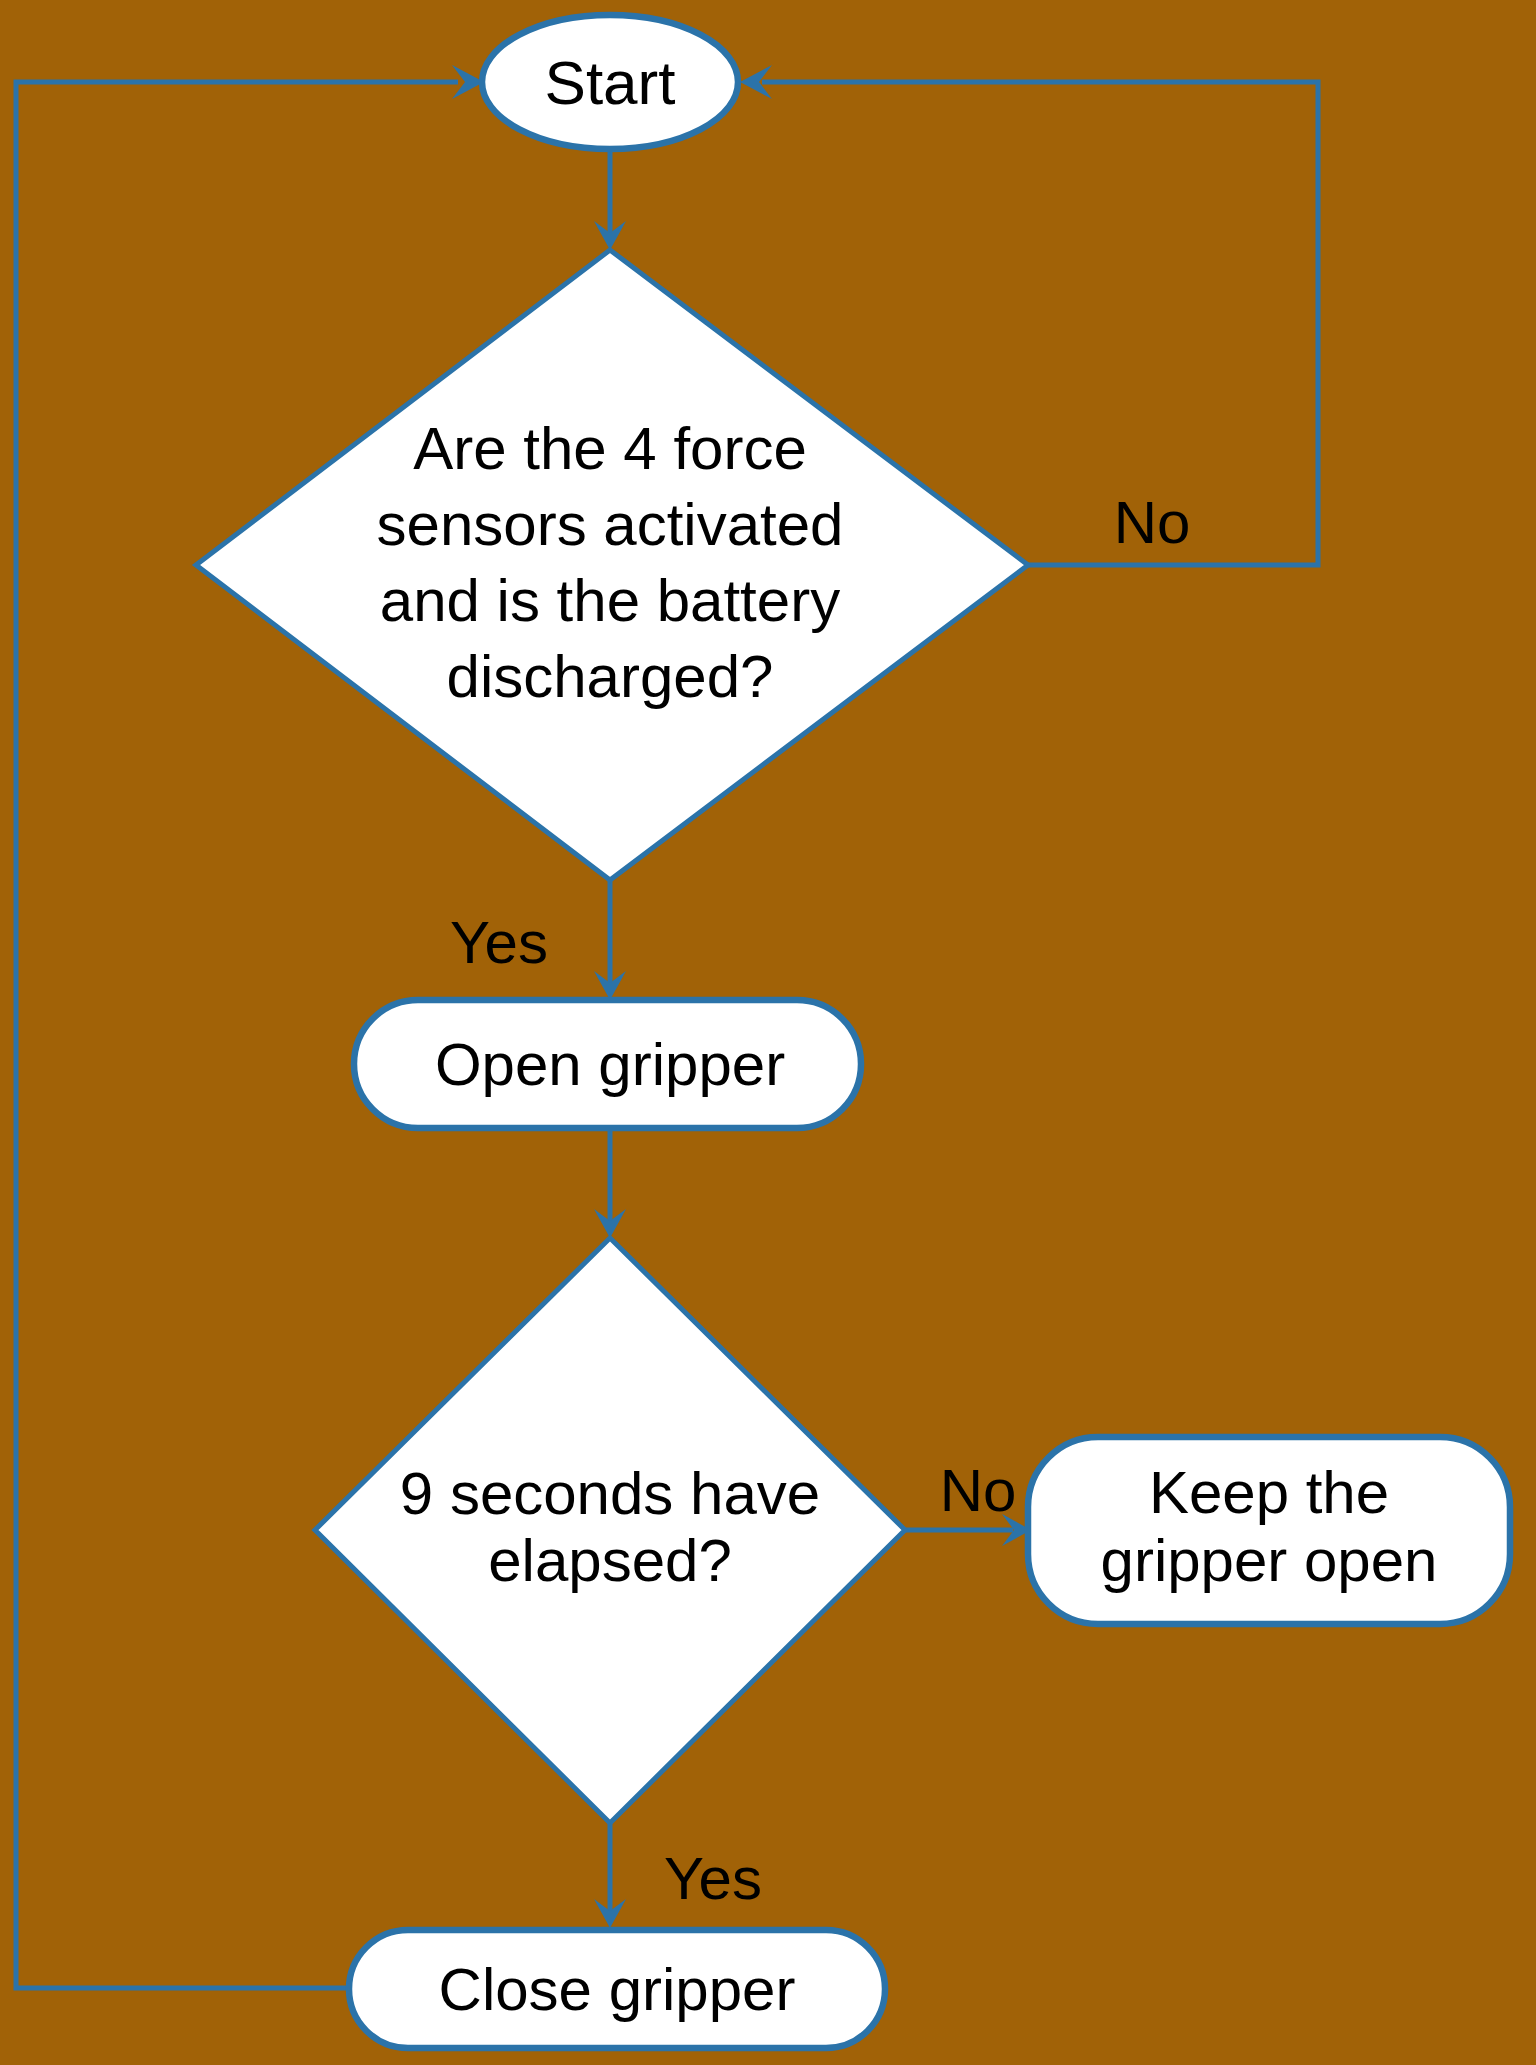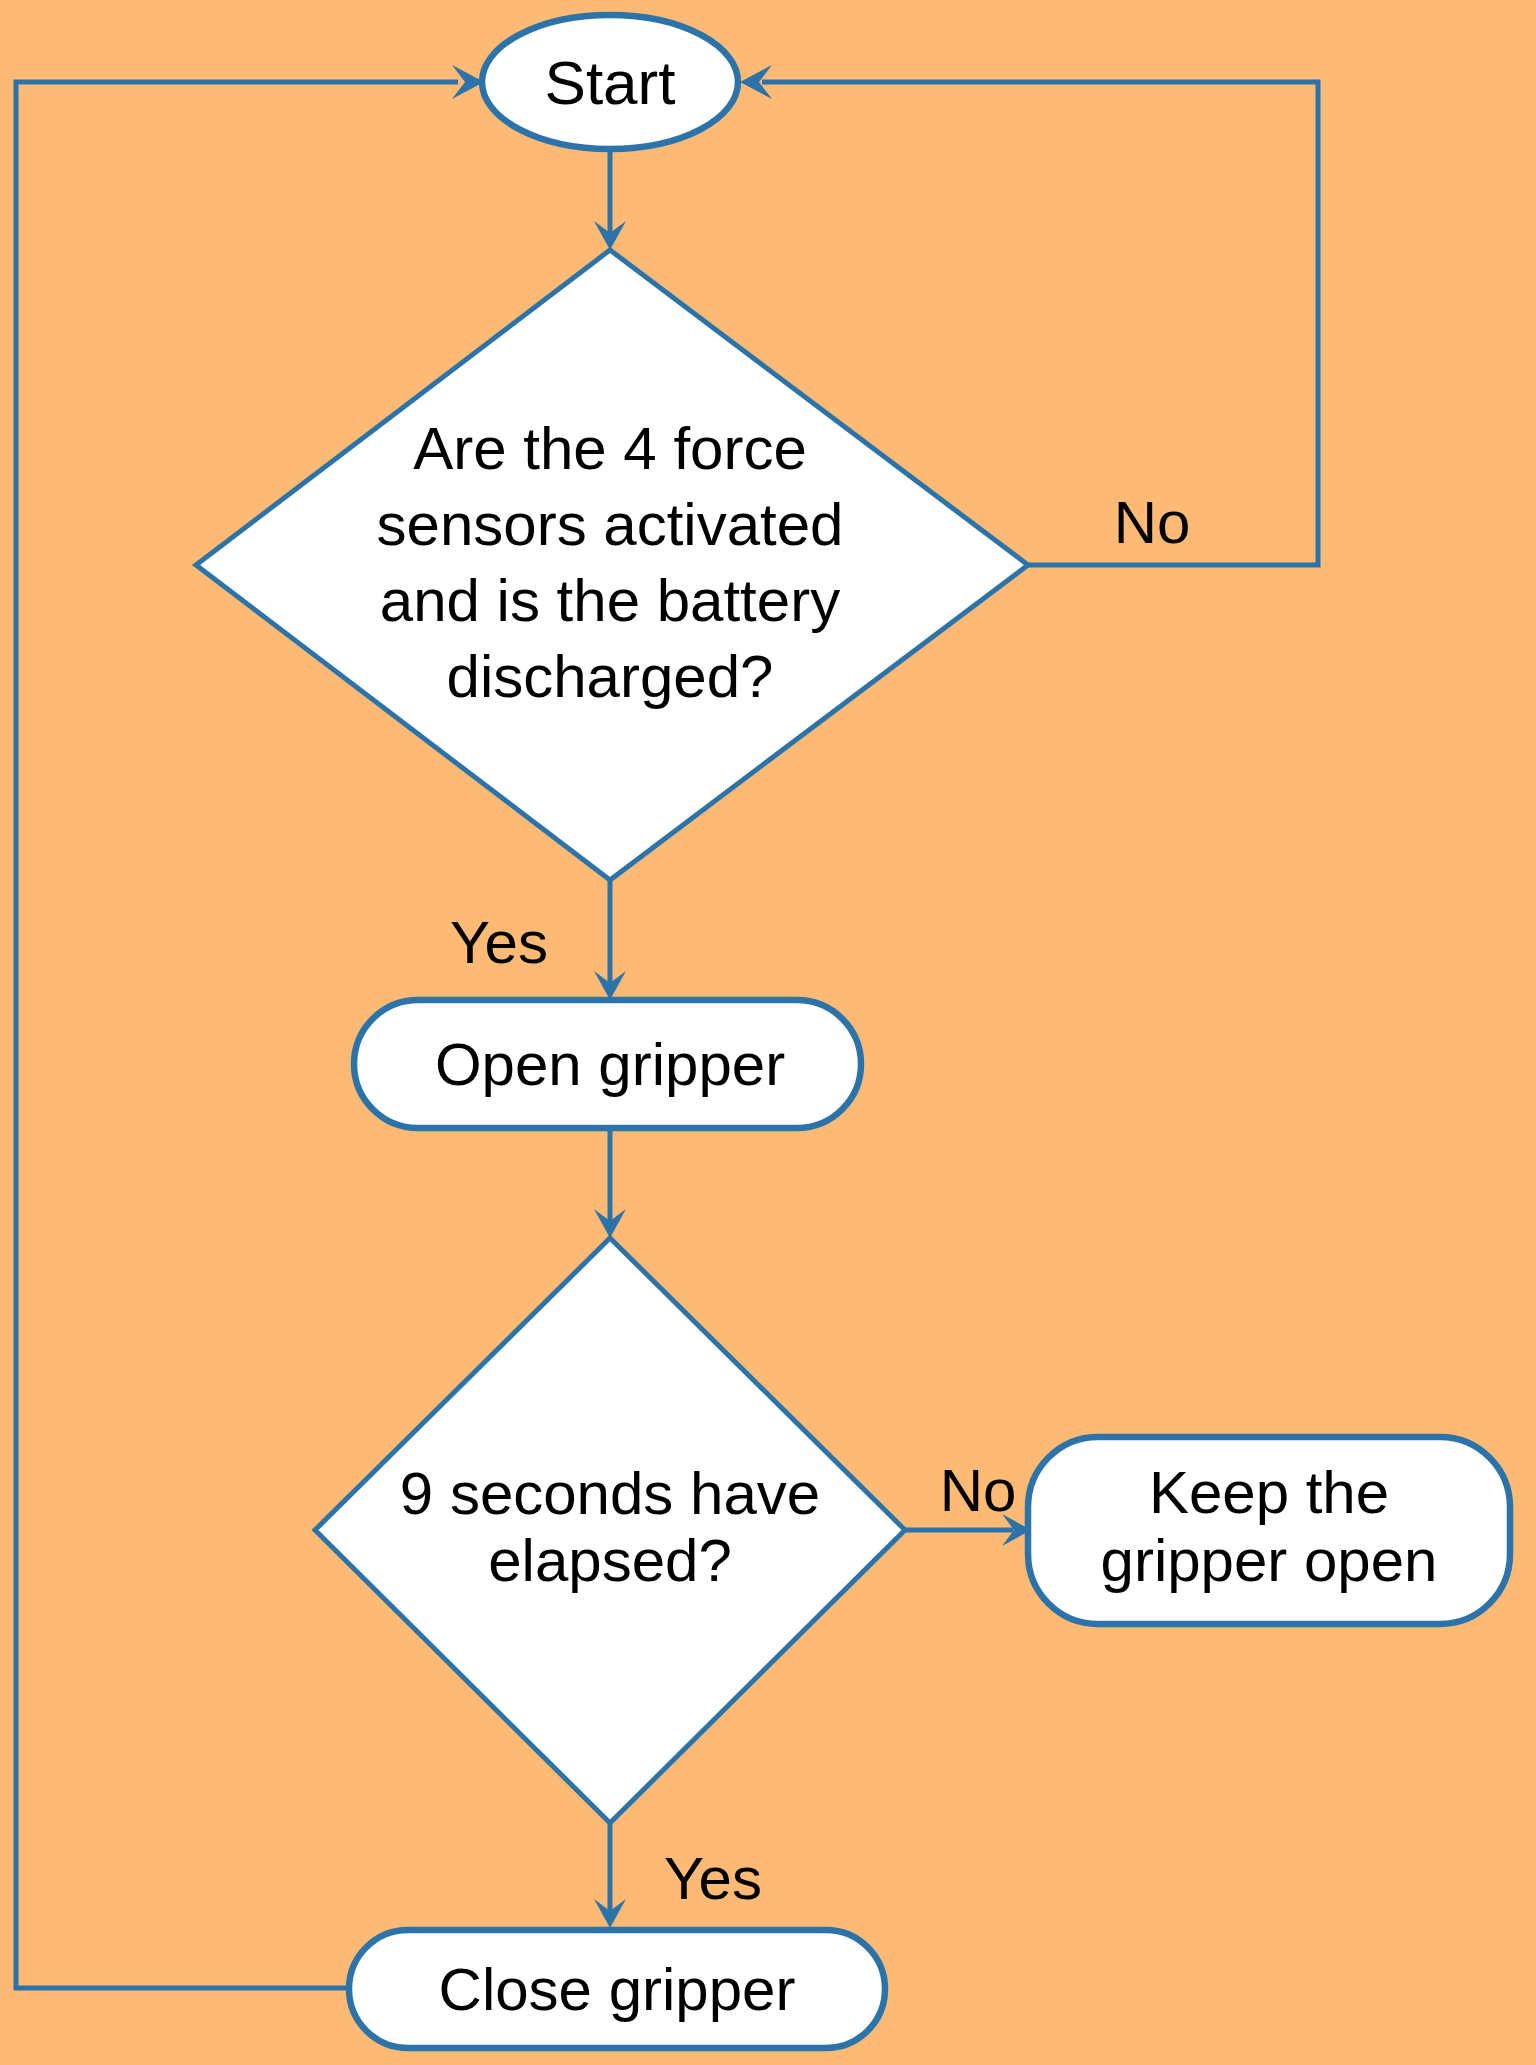--- a/index.html
+++ b/index.html
@@ -3,21 +3,21 @@
 <meta charset="utf-8">
 <style>
   html, body {
     margin: 0;
     padding: 0;
     background: #ffffff;
   }
   .canvas-wrap {
     width: 1536px;
     height: 2065px;
-    background: #fdba74;
+    background: #a16207;
   }
   svg { display: block; }
   .edge {
     fill: none;
     stroke-width: 5;
     stroke-linejoin: miter;
   }
   .shape {
     fill: #ffffff;
     stroke-width: 6.5;

